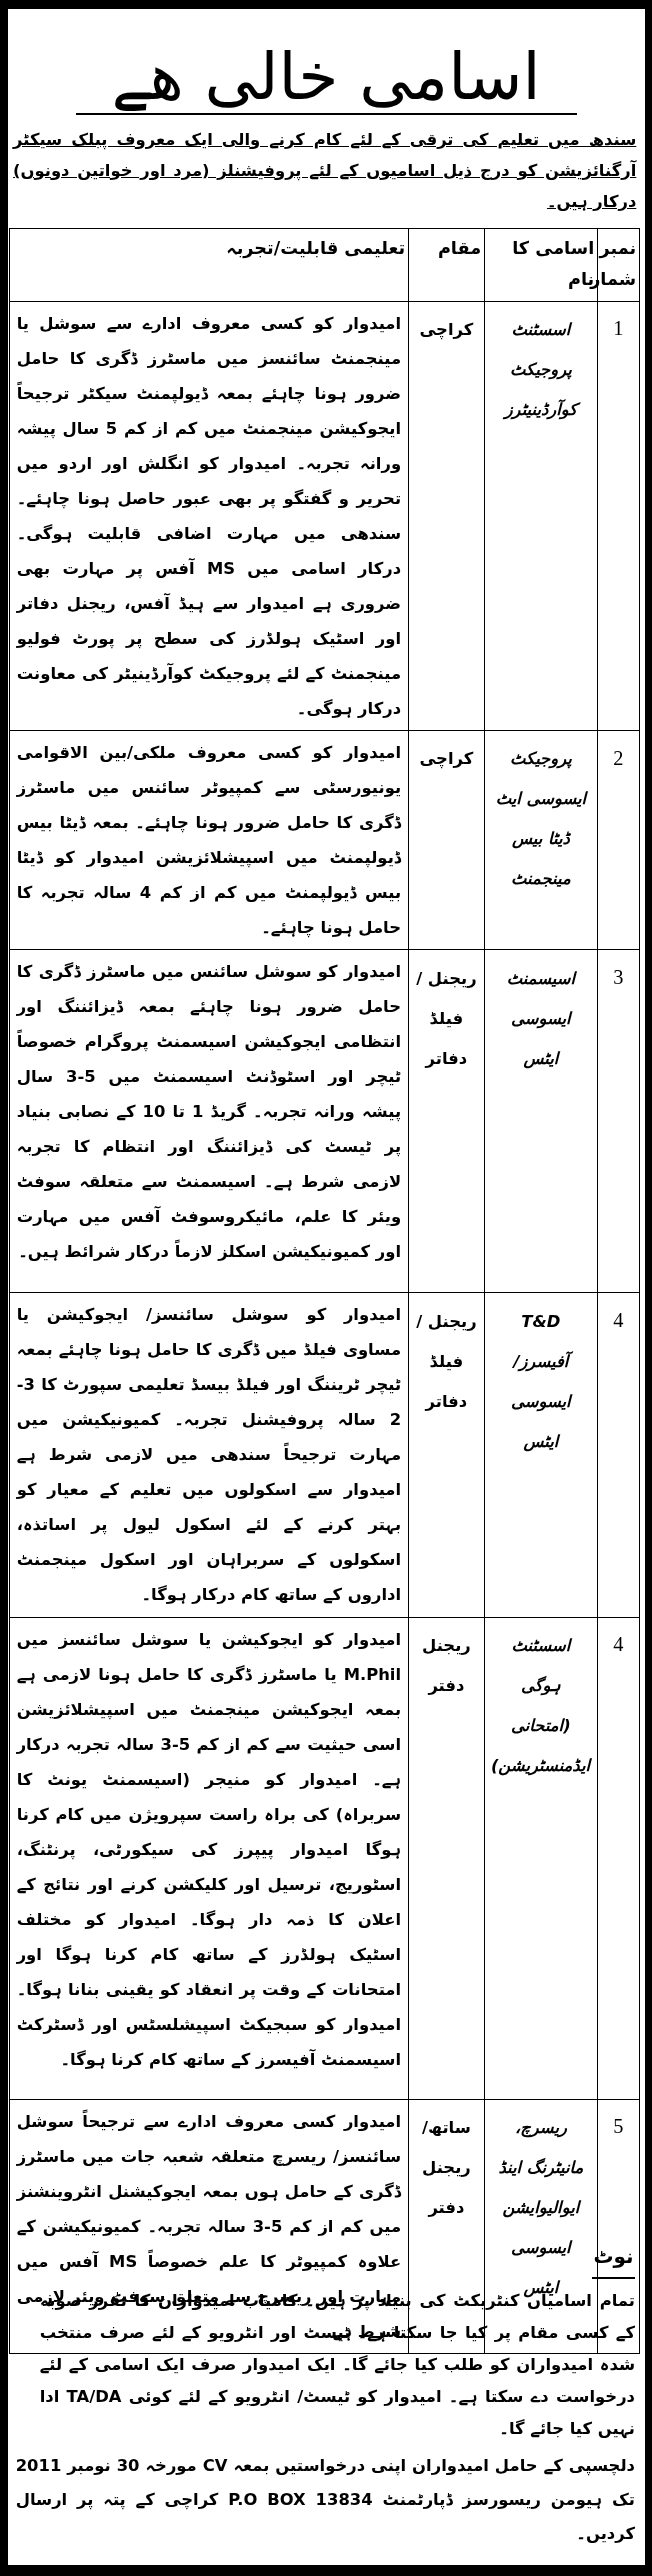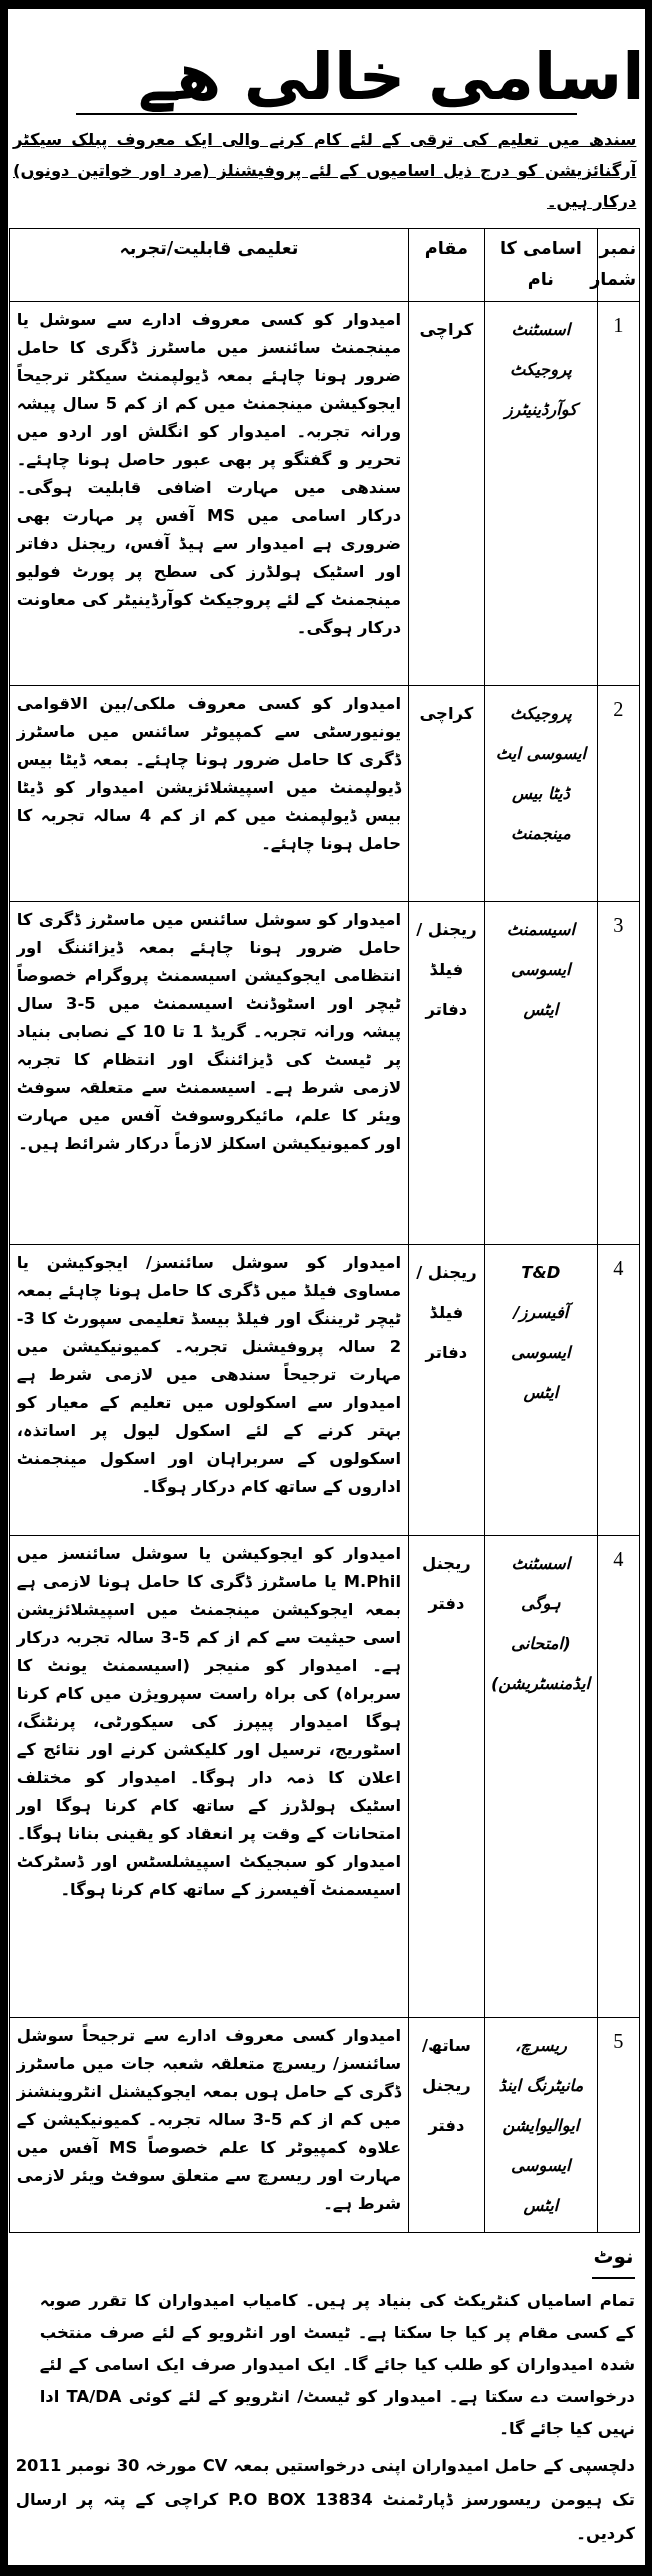--- a/index.html
+++ b/index.html
@@ -1,24 +1,24 @@
 <!DOCTYPE html>
 <html style="font-size:11px"><head>
 <meta charset="utf-8">
 <style>
   html, body { margin:0; padding:0; background:#000; }
   body { width:652px; height:2576px; position:relative; overflow:hidden; font-family:"DejaVu Sans", sans-serif; }
   .page { position:absolute; left:5.5px; top:6.8px; width:641px; height:2560px; background:#fff; border:2px solid #000; box-sizing:border-box; }
-  .title { position:absolute; left:0; right:0; top:27px; text-align:right; font-family:"DejaVu Sans", sans-serif; font-weight:bold; font-size:65px; line-height:82px; color:#000; direction:rtl; }
+  .title { position:absolute; left:0; right:0; top:27px; text-align:center; font-family:"DejaVu Sans", sans-serif; font-weight:normal; font-size:65px; line-height:82px; color:#000; direction:rtl; }
   .title-rule { position:absolute; left:68px; right:68px; top:104px; height:2px; background:#000; }
   .intro { position:absolute; left:5.5px; right:8.2px; top:115px; direction:rtl; text-align:justify; font-size:16.4px; line-height:31px; font-weight:bold; color:#000;text-decoration:underline; }
   table.jobs { position:absolute; left:1.4px; top:219px; width:631px; border-collapse:collapse; direction:rtl; table-layout:fixed; }
   table.jobs th, table.jobs td { border:1.4px solid #000; vertical-align:top; color:#000; }
-  table.jobs th { font-size:17.7px; font-weight:bold; padding:4.1px 2.7px; text-align:center; line-height:31px; height:64px; }
-  table.jobs td { font-size:16.4px; font-weight:bold; line-height:28px; padding:4.1px 6.8px; }
+  table.jobs th { font-size:17.7px; font-weight:bold; padding:4.1px 2.7px; text-align:right; line-height:31px; height:64px; }
+  table.jobs td { font-size:16.4px; font-weight:bold; line-height:35px; padding:4.1px 6.8px; }
   td.num { text-align:center; font-family:"Liberation Serif", serif; font-weight:normal !important; font-size:20.4px !important; padding-top:9.5px !important; }
   td.name { text-align:center; line-height:40px !important; padding-top:8.2px !important;font-style:italic; }
   td.place { text-align:center; line-height:40px !important; padding-top:8.2px !important; }
   td.qual { text-align:justify; }
   .note { position:absolute; left:8.2px; right:9.5px; top:2228px; direction:rtl; }
   .note-head { font-size:20px; font-weight:bold; display:inline-block; border-bottom:2px solid #000; line-height:38px; padding:0 1.4px 2.7px; }
   .note-body { font-size:16.4px; font-weight:bold; line-height:32px; text-align:justify; margin-top:5.5px;margin-left:24px; }
   .apply { font-size:16.4px; font-weight:bold; line-height:34px; text-align:justify; margin-top:4.1px; }
   .ref { position:absolute; left:0; width:341px; bottom:5.5px; margin-left:300px; font-family:"Liberation Sans", sans-serif; font-size:19px; direction:ltr; text-align:right; color:#000; }
 </style>

